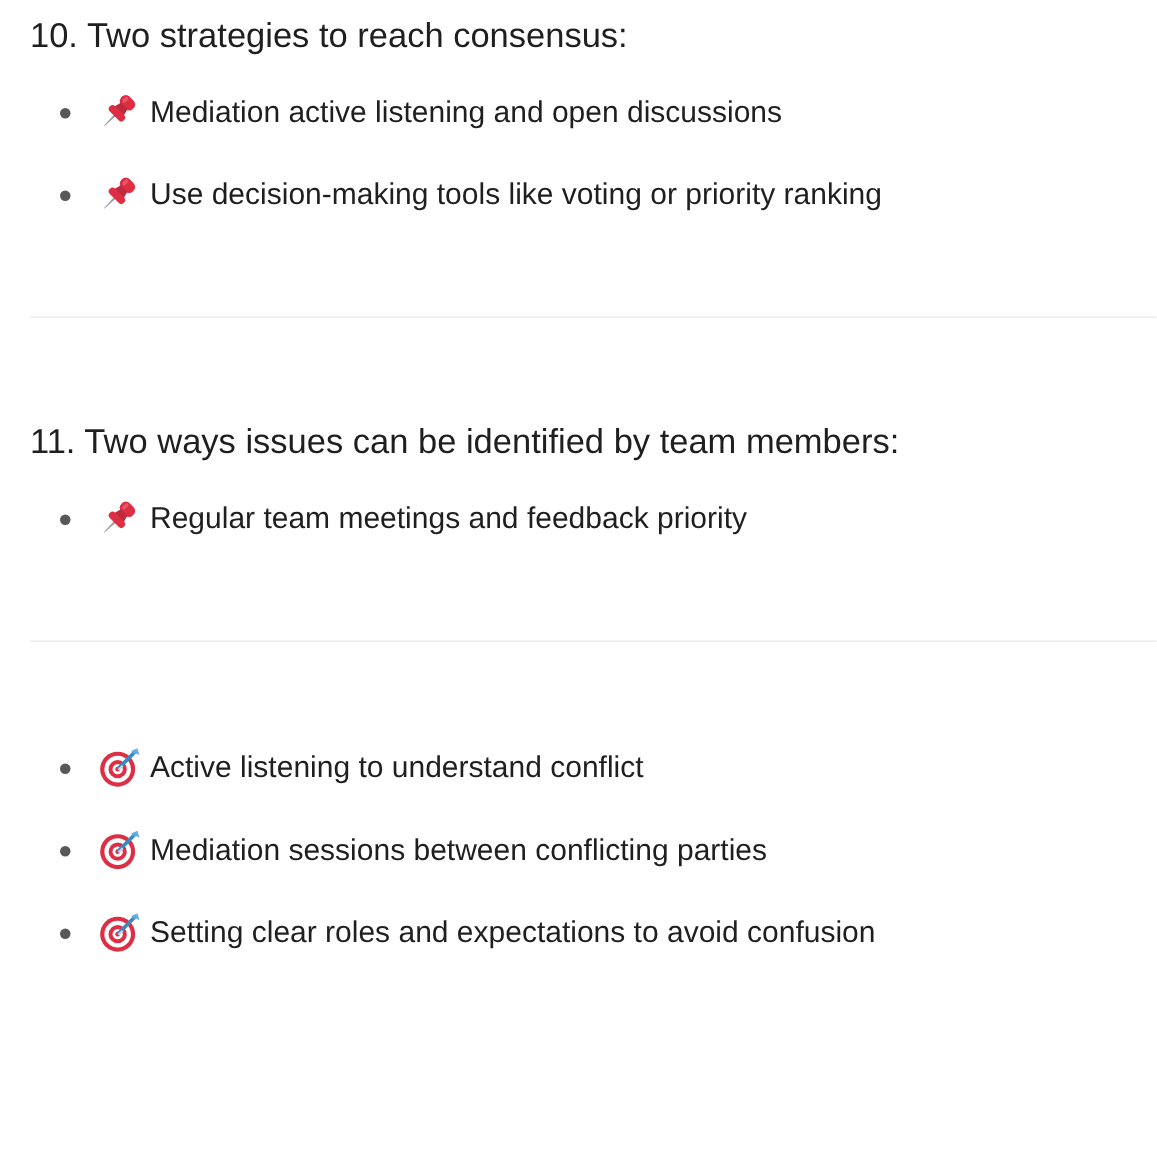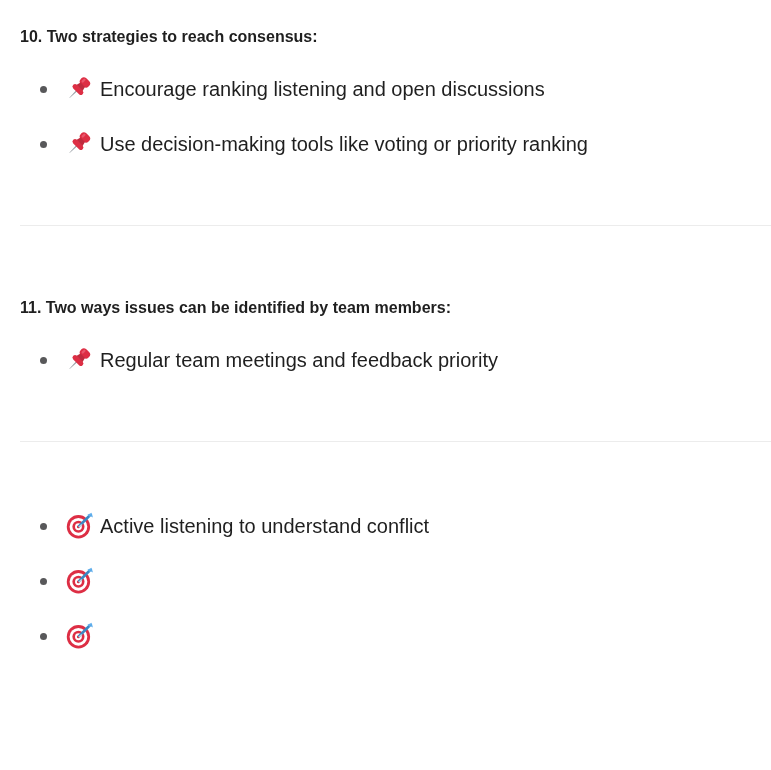--- a/index.html
+++ b/index.html
@@ -11,24 +11,24 @@
     width: 771px;
     height: 770px;
     overflow: hidden;
     font-family: "Liberation Sans", sans-serif;
     color: #1f1f1f;
   }
   .page {
     padding-top: 10px;
   }
   .section-heading {
-    margin: 14px 0 24px 20px;
-    font-size: 16px;
+    margin: 0 0 24px 20px;
+    font-size: 23px;
     line-height: 26px;
-    font-weight: 700;
+    font-weight: 400;
     color: #1f1f1f;
   }
   ul.items {
     list-style: none;
     margin: 0;
     padding: 0;
   }
   li.item {
     display: flex;
     align-items: center;
@@ -98,21 +98,21 @@
   <div class="section">
     <h2 class="section-heading">10. Two strategies to reach consensus:</h2>
     <ul class="items">
       <li class="item">
         <span class="dot"></span>
         <span class="emoji">
           <svg viewBox="0 0 36 36">
               <use href="#pushpin-glyph"></use>
             </svg>
         </span>
-        <span class="item-text">Encourage ranking listening and open discussions</span>
+        <span class="item-text">Mediation active listening and open discussions</span>
       </li>
       <li class="item">
         <span class="dot"></span>
         <span class="emoji">
           <svg viewBox="0 0 36 36">
               <use href="#pushpin-glyph"></use>
             </svg>
         </span>
         <span class="item-text">Use decision-making tools like voting or priority ranking</span>
       </li>
@@ -149,25 +149,27 @@
         </span>
         <span class="item-text">Active listening to understand conflict</span>
       </li>
       <li class="item">
         <span class="dot"></span>
         <span class="emoji">
           <svg viewBox="0 0 36 36">
               <use href="#dart-glyph"></use>
             </svg>
         </span>
+        <span class="item-text">Mediation sessions between conflicting parties</span>
       </li>
       <li class="item">
         <span class="dot"></span>
         <span class="emoji">
           <svg viewBox="0 0 36 36">
               <use href="#dart-glyph"></use>
             </svg>
         </span>
+        <span class="item-text">Setting clear roles and expectations to avoid confusion</span>
       </li>
     </ul>
   </div>
 
 </div>
 
 </body></html>

